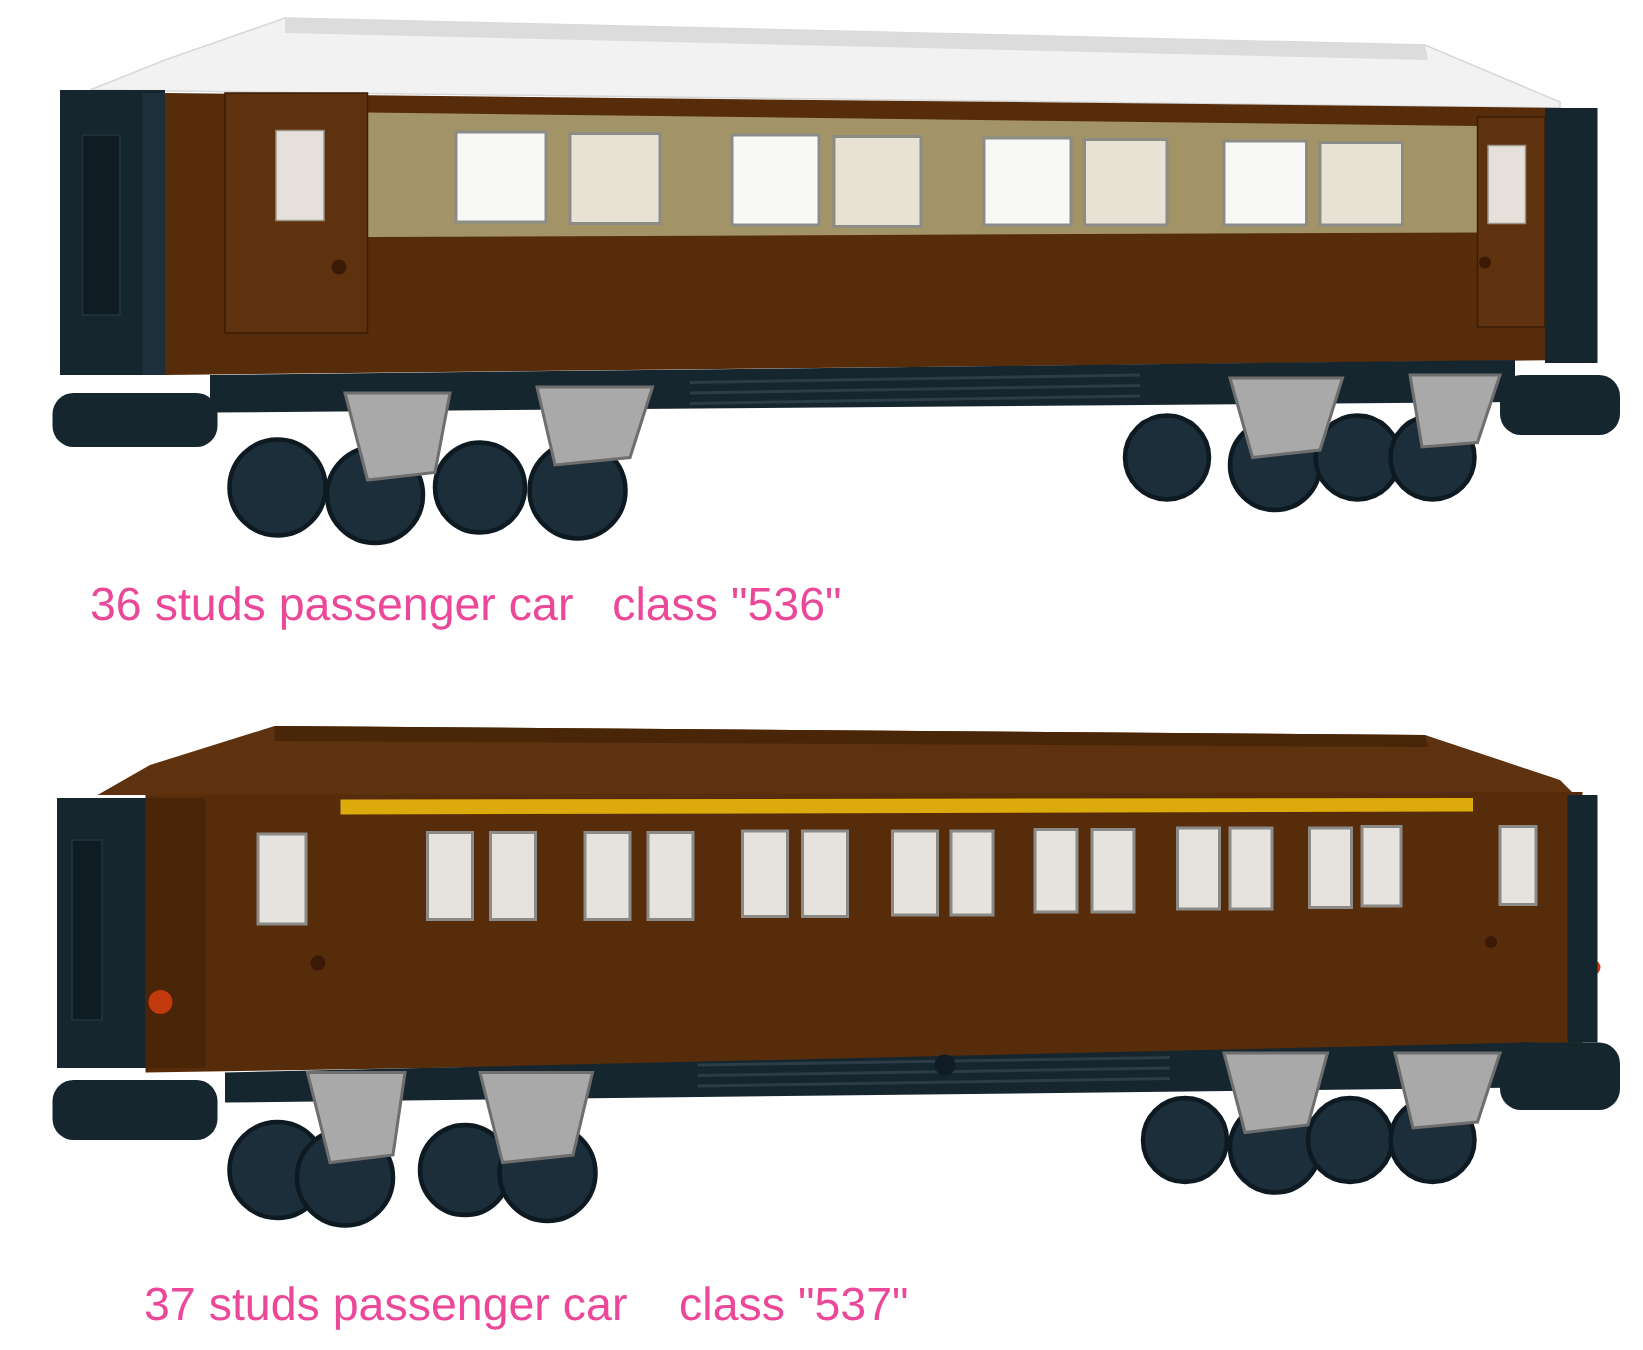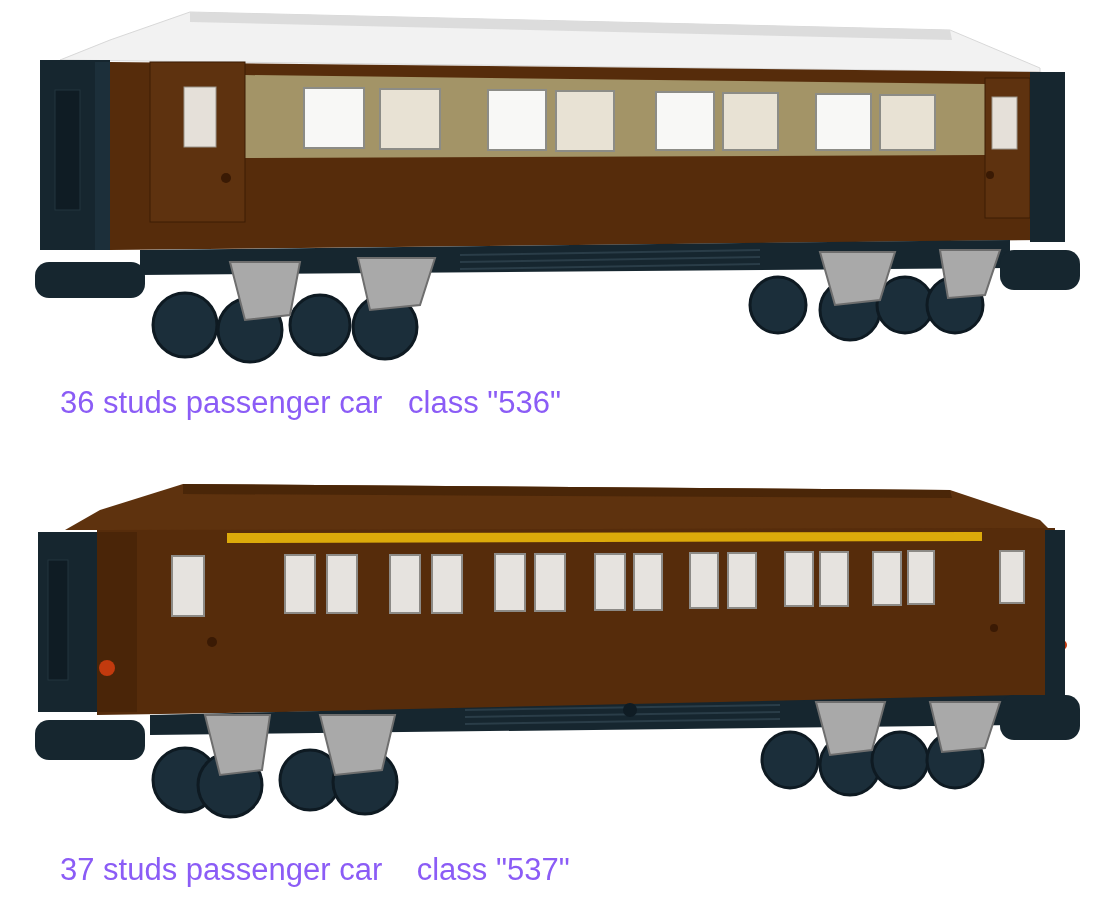--- a/index.html
+++ b/index.html
@@ -1,20 +1,20 @@
 <!DOCTYPE html>
 <html><head>
 <meta charset="utf-8">
 <style>
   html, body { margin: 0; padding: 0; background: #ffffff; }
   body { width: 1095px; height: 900px; position: relative; overflow: hidden;
          font-family: "Liberation Sans", "DejaVu Sans", sans-serif; }
   .car { position: absolute; left: 0; width: 1095px; }
   .car svg { display: block; }
-  .caption { position: absolute; left: 60px; font-size: 31px; color: #8b5cf6;
+  .caption { position: absolute; left: 60px; font-size: 31px; color: #ec4899;
              white-space: pre; letter-spacing: 0px; }
 </style>
 </head>
 <body>
 
 <div class="car" style="top:0;">
   <svg width="1095" height="370" viewBox="0 0 1095 370">
 
     <path d="M190 12 L950 30 L1040 68 L1040 72 L60 60 L110 40 Z" fill="#f2f2f2" stroke="#d8d8d8"></path>
     <path d="M190 12 L950 30 L952 40 L190 22 Z" fill="#dcdcdc"></path>
@@ -144,13 +144,13 @@
 
     <g fill="#a9a9a9" stroke="#6e6e6e" stroke-width="2">
       <path d="M205 245 L270 245 L262 300 L220 305 Z"></path>
       <path d="M320 245 L395 245 L382 300 L335 305 Z"></path>
       <path d="M816 232 L885 232 L872 280 L830 285 Z"></path>
       <path d="M930 232 L1000 232 L985 278 L942 282 Z"></path>
     </g>
   </svg>
 </div>
 
-<div class="caption" style="top:852px;">37 studs passenger car    class "537"</div>
+<div class="caption" style="top:852px;margin-left:36px;">37 studs passenger car    class "537"</div>
 
 </body></html>

